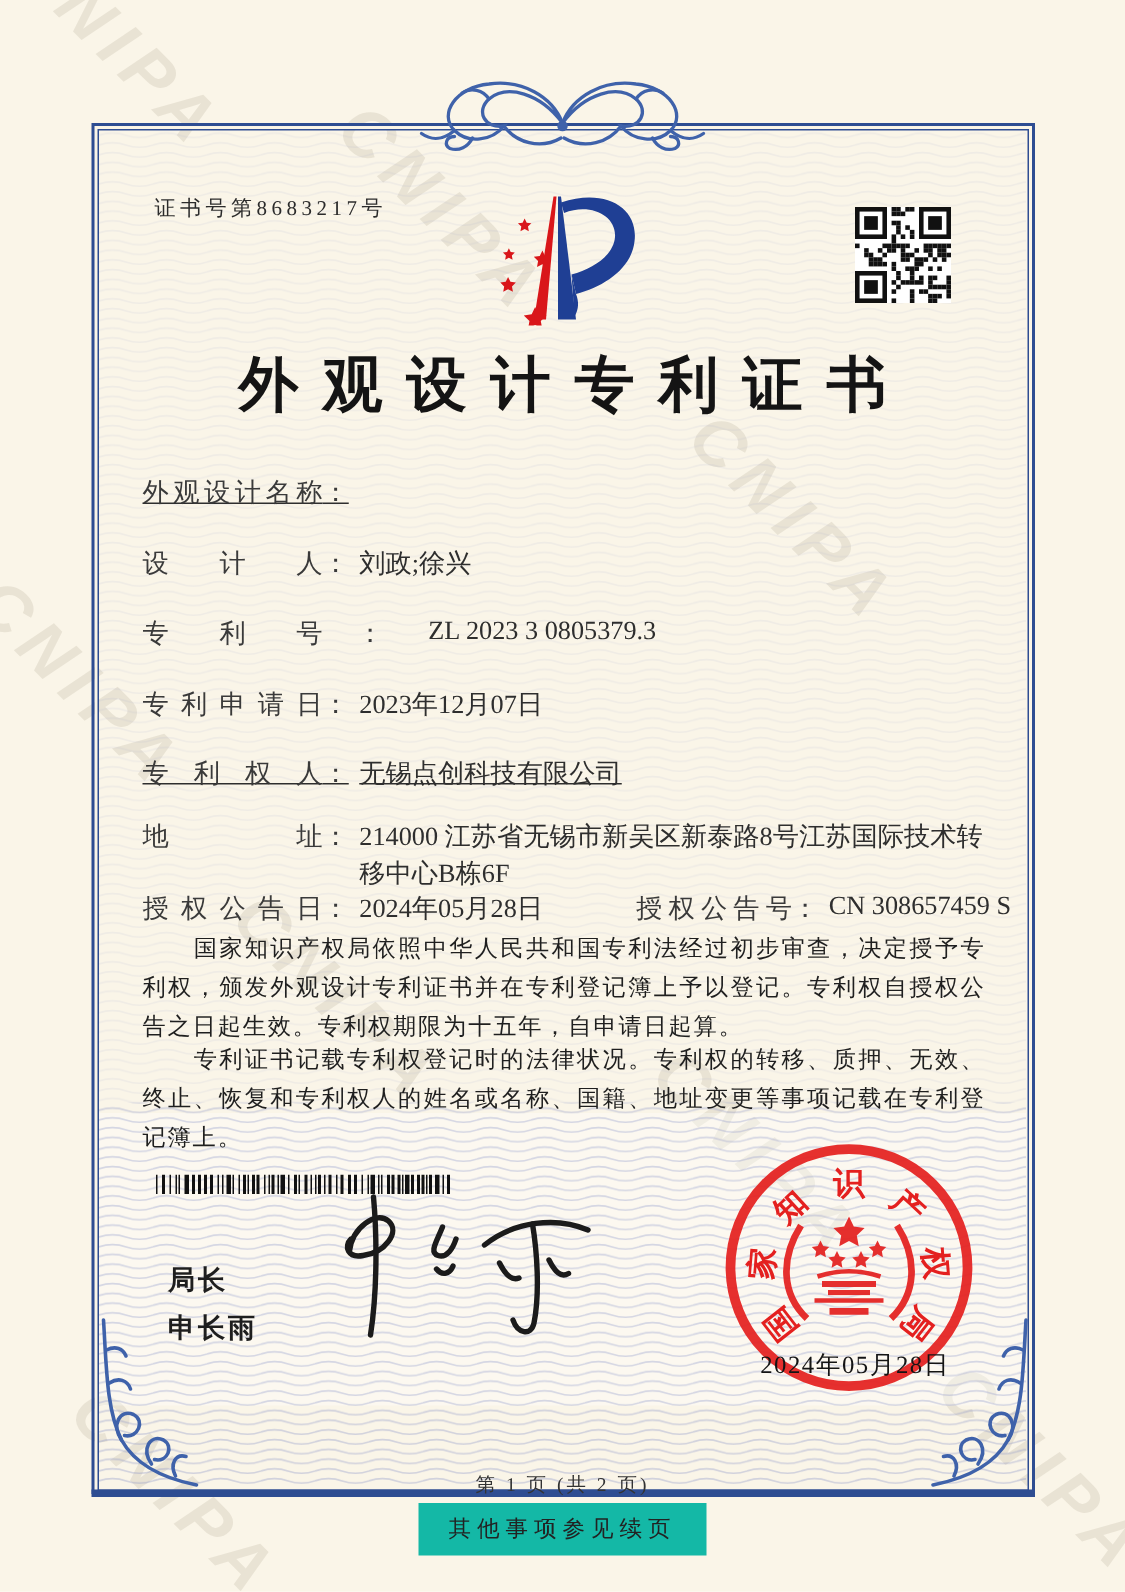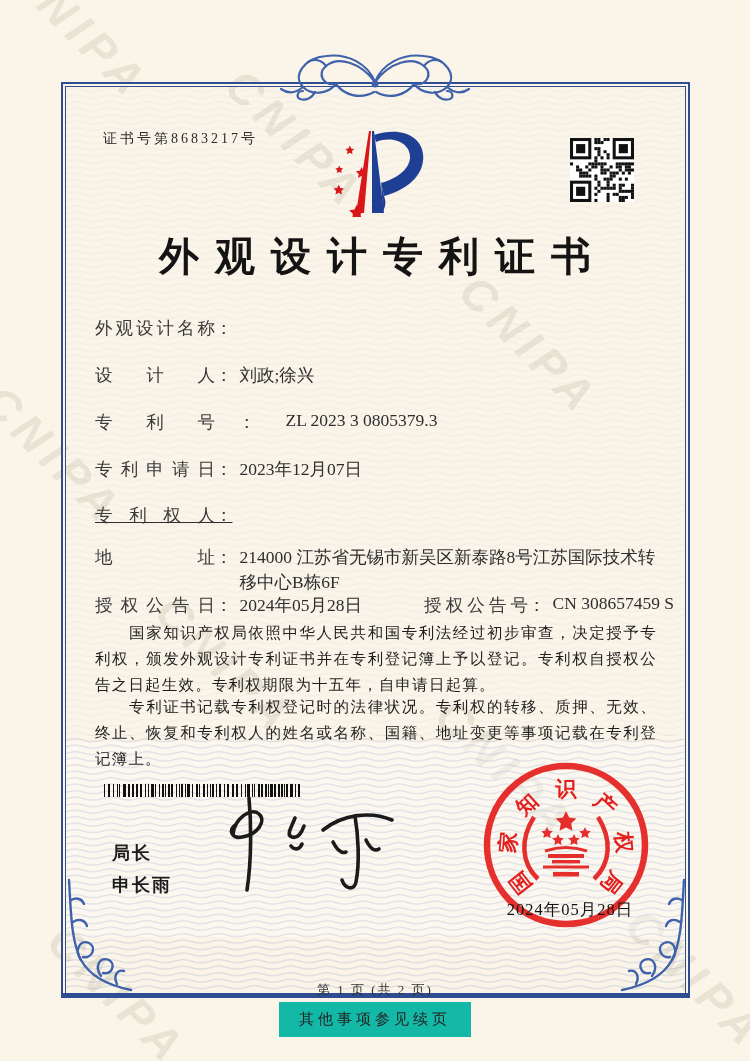--- a/index.html
+++ b/index.html
@@ -31,21 +31,21 @@
   .content-el{position:absolute;z-index:2;}
   .cert-no{left:103px;top:130px;font-size:14px;letter-spacing:3px;color:#2b2b2b;text-align:center;}
   .logo{left:320px;top:127px;}
   .qr{left:570px;top:138px;}
   .title{left:0;top:229px;width:750px;text-align:center;font-size:40px;font-weight:600;
          letter-spacing:16px;text-indent:16px;color:#141414;}
   .row{left:95px;display:flex;font-size:17.5px;color:#2e2e2e;}
   .row .lbl{display:inline-block;width:120px;flex:none;text-align:justify;text-align-last:justify;color:#3a3a3a;}
   .row .col{flex:none;color:#3a3a3a;}
   .row .val{margin-left:7px;}
-  .r1{top:316px;} .r2{top:363px;} .r3{top:410px;gap:23px;} .r4{top:457px;} .r5{top:503px;text-decoration:underline;}
+  .r1{top:316px;text-decoration:underline;} .r2{top:363px;} .r3{top:410px;gap:23px;} .r4{top:457px;} .r5{top:503px;text-decoration:underline;}
   .r-addr{top:545px;} .r-addr .val{max-width:428px;line-height:1.45;}
   .r-grant{top:593px;}
   .grant2{margin-left:62px;display:flex;}
   .grant2 .lbl2{display:inline-block;width:104px;flex:none;text-align:justify;text-align-last:justify;color:#3a3a3a;}
   .para{left:95px;width:562px;font-size:15.5px;line-height:1.68;letter-spacing:1.2px;
         text-align:justify;text-indent:2.2em;color:#1f1f1f;}
   .p1{top:620px;} .p2{top:694px;}
   .barcode{left:104px;top:783px;}
   .sig-svg{left:205px;top:790px;z-index:3;}
   .sig-title{left:112px;top:841px;font-family:Liberation Sans, sans-serif;
@@ -280,20 +280,21 @@
   <span class="val">ZL 2023 3 0805379.3</span>
 </div>
 <div class="content-el row r4">
   <span class="lbl">专利申请日</span>
     <span class="col">：</span>
   <span class="val">2023年12月07日</span>
 </div>
 <div class="content-el row r5">
   <span class="lbl">专利权人</span>
     <span class="col">：</span>
+  <span class="val">无锡点创科技有限公司</span>
 </div>
 <div class="content-el row r-addr">
   <span class="lbl">地址</span>
     <span class="col">：</span>
   <span class="val">214000 江苏省无锡市新吴区新泰路8号江苏国际技术转移中心B栋6F</span>
 </div>
 <div class="content-el row r-grant">
   <span class="lbl">授权公告日</span>
     <span class="col">：</span>
   <span class="val">2024年05月28日</span>

